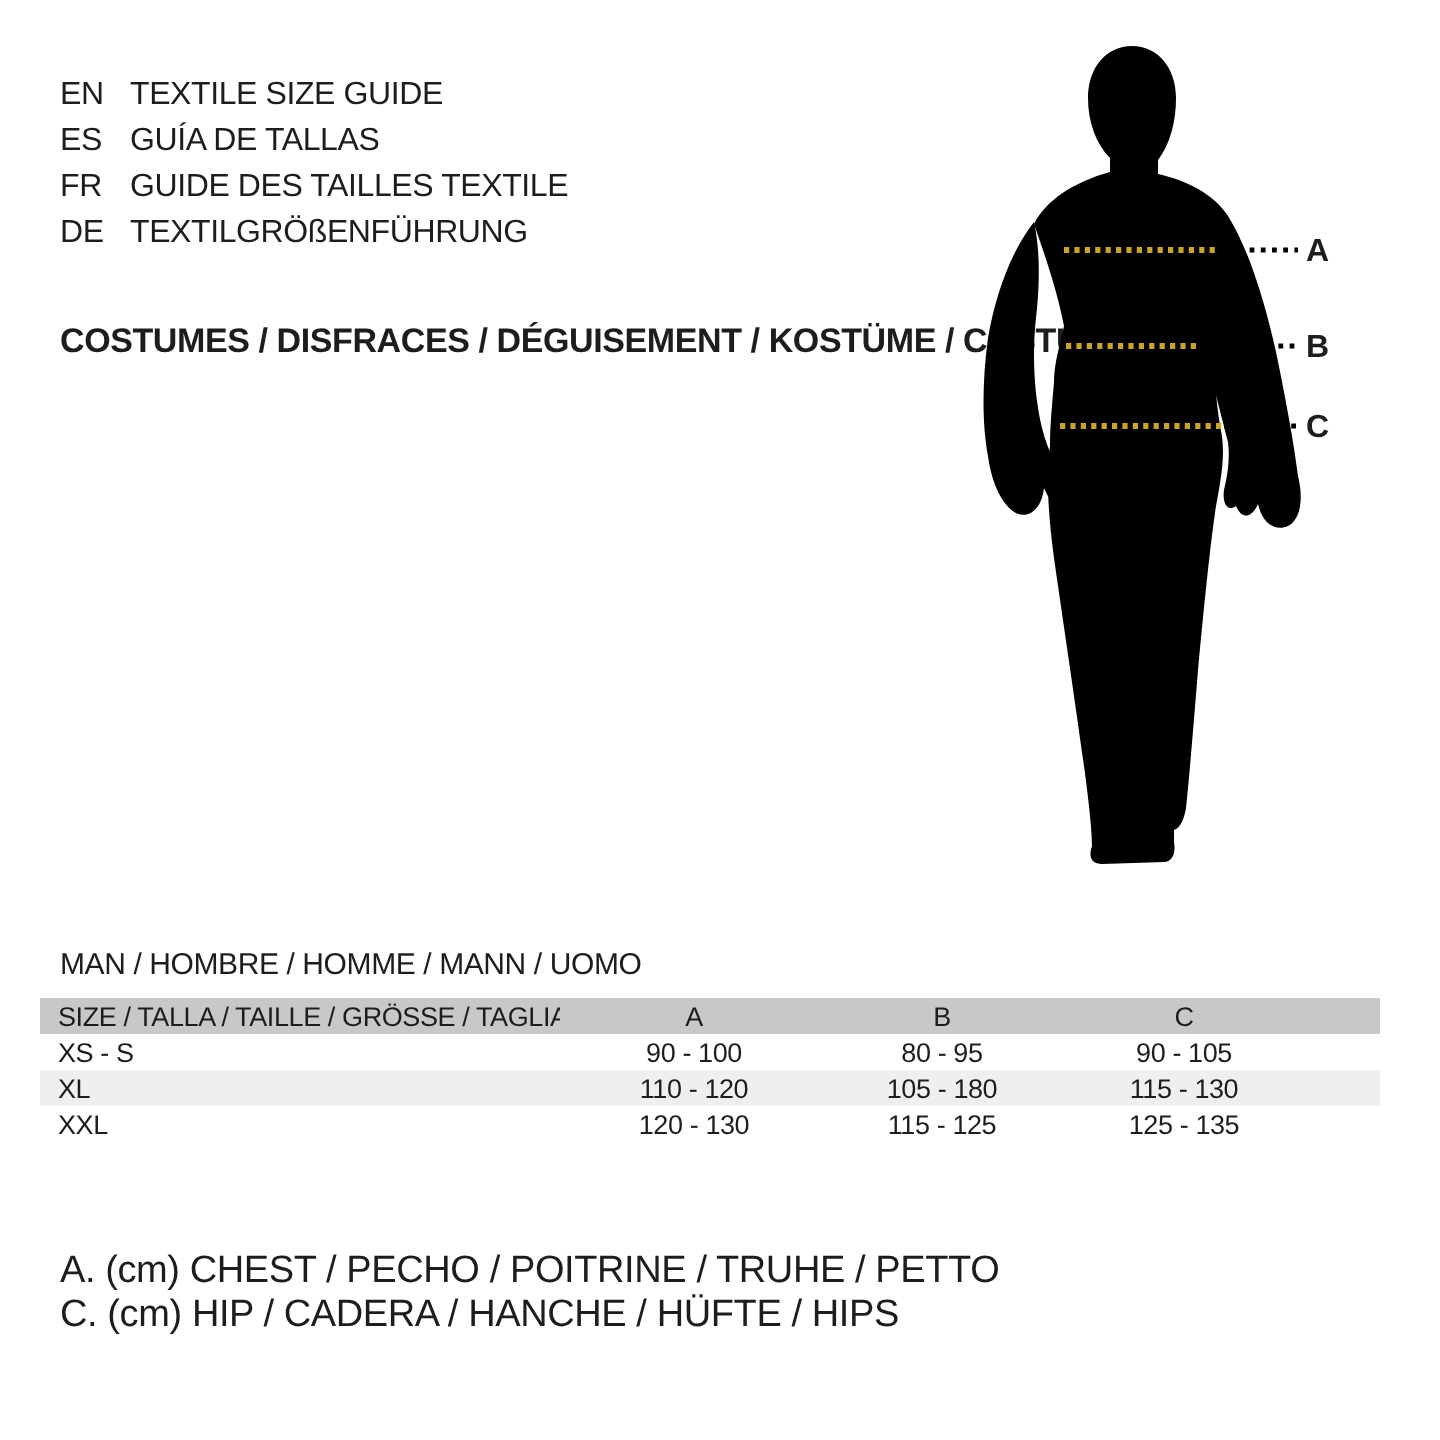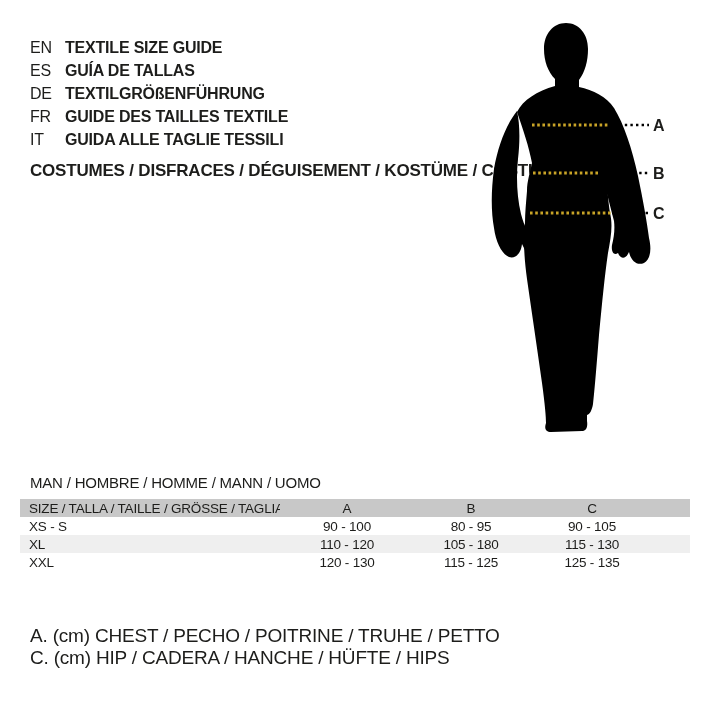--- a/index.html
+++ b/index.html
@@ -14,21 +14,21 @@
     position:relative;
     font-family:"Liberation Sans","DejaVu Sans",sans-serif;
     color:var(--text);
     letter-spacing:-0.2px;
   }
 
   
   .lang-block{position:absolute;left:30px;top:36px;}
   .lang-row{display:flex;line-height:23px;font-size:16px;align-items:flex-end;}
   .lang-code{width:35px;flex:0 0 35px;}
-  .lang-label{white-space:nowrap;font-weight:bold;}
+  .lang-label{white-space:nowrap;}
 
   
   .category-title{
     position:absolute;left:30px;top:161px;
     font-size:17px;font-weight:bold;white-space:nowrap;
   }
 
   
   .figure-wrap{position:absolute;left:475px;top:15px;width:200px;height:430px;}
   .silhouette{fill:#000;}
@@ -66,30 +66,26 @@
 <div class="lang-block">
   <div class="lang-row">
     <span class="lang-code">EN</span>
     <span class="lang-label">TEXTILE SIZE GUIDE</span>
   </div>
   <div class="lang-row">
     <span class="lang-code">ES</span>
     <span class="lang-label">GUÍA DE TALLAS</span>
   </div>
   <div class="lang-row">
-    <span class="lang-code">DE</span>
-    <span class="lang-label">TEXTILGRÖßENFÜHRUNG</span>
-  </div>
-  <div class="lang-row">
     <span class="lang-code">FR</span>
     <span class="lang-label">GUIDE DES TAILLES TEXTILE</span>
   </div>
   <div class="lang-row">
-    <span class="lang-code">IT</span>
-    <span class="lang-label">GUIDA ALLE TAGLIE TESSILI</span>
+    <span class="lang-code">DE</span>
+    <span class="lang-label">TEXTILGRÖßENFÜHRUNG</span>
   </div>
 </div>
 
 <div class="category-title">COSTUMES / DISFRACES / DÉGUISEMENT / KOSTÜME / COSTUMI</div>
 
 <div class="figure-wrap">
   <svg width="200" height="430" viewBox="0 0 200 430">
 
     <path class="silhouette" d="
       M 91,8

